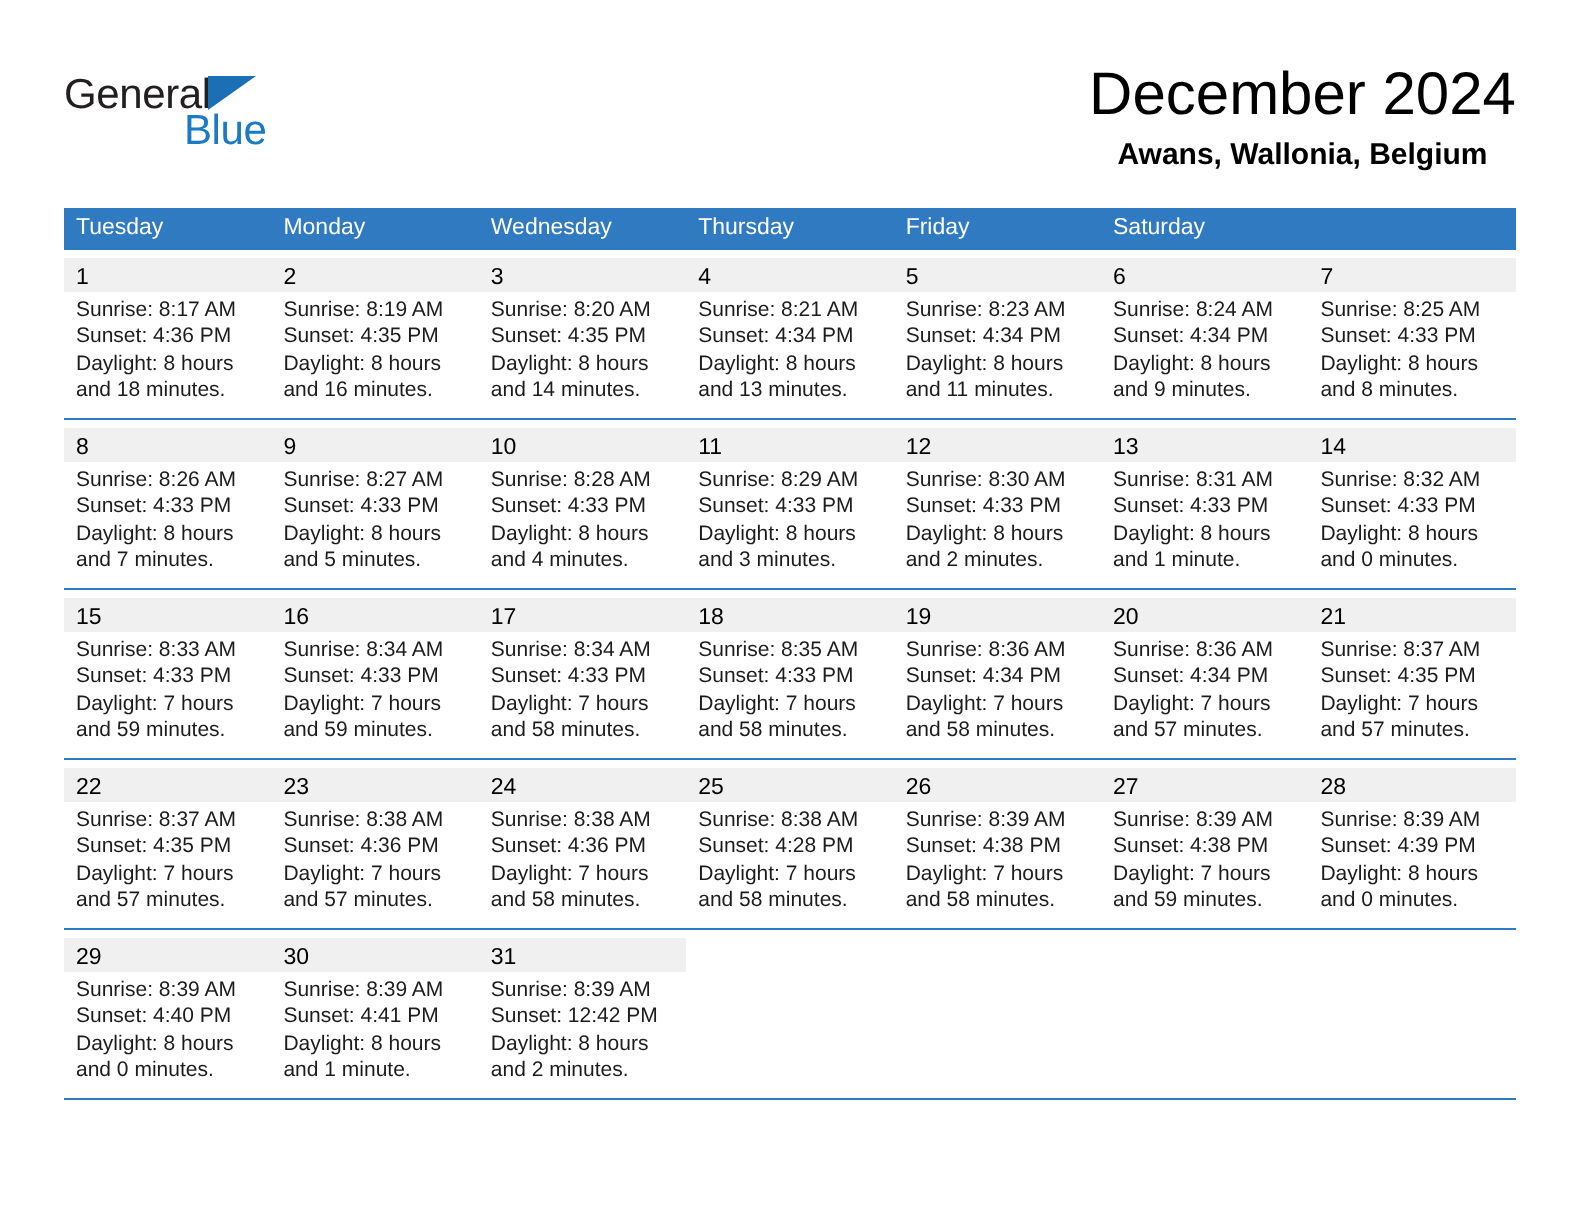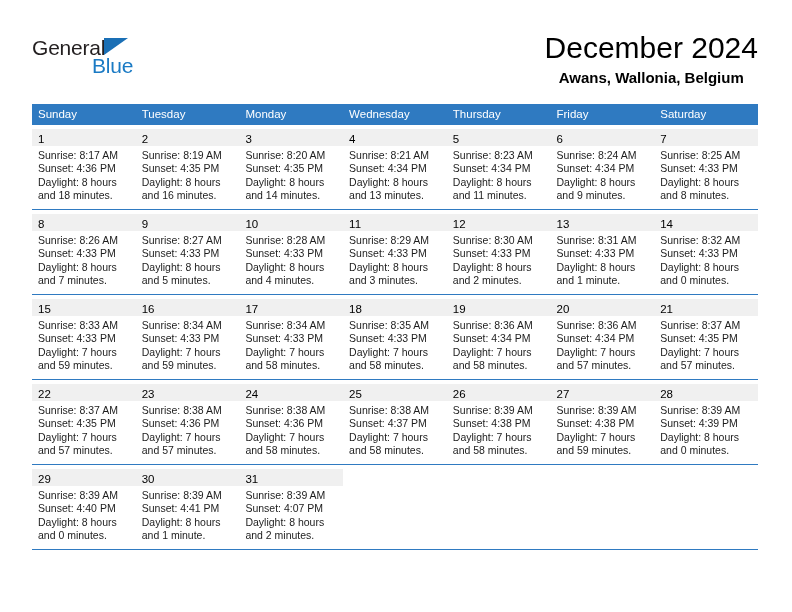--- a/index.html
+++ b/index.html
@@ -171,21 +171,20 @@
 
     <div id="title-block">
       <div id="cal-title">December 2024</div>
       <div id="cal-subtitle">Awans, Wallonia, Belgium</div>
     </div>
 
   </div>
 
   <div id="calendar">
     <div class="weekday-header" id="weekday-header">
-        <div class="weekday-cell">Sunday</div>
         <div class="weekday-cell">Tuesday</div>
         <div class="weekday-cell">Monday</div>
         <div class="weekday-cell">Wednesday</div>
         <div class="weekday-cell">Thursday</div>
         <div class="weekday-cell">Friday</div>
         <div class="weekday-cell">Saturday</div>
       </div>
     <div id="weeks-container">
         <div class="week-row">
           <div class="week-inner">
@@ -414,21 +413,21 @@
                 <div class="day-line">Sunrise: 8:38 AM</div>
                 <div class="day-line">Sunset: 4:36 PM</div>
                 <div class="day-line">Daylight: 7 hours</div>
                 <div class="day-line">and 58 minutes.</div>
               </div>
             </div>
             <div class="day-cell">
               <div class="daynum-band"><span class="daynum">25</span></div>
               <div class="day-body">
                 <div class="day-line">Sunrise: 8:38 AM</div>
-                <div class="day-line">Sunset: 4:37 PM</div>
+                <div class="day-line">Sunset: 4:28 PM</div>
                 <div class="day-line">Daylight: 7 hours</div>
                 <div class="day-line">and 58 minutes.</div>
               </div>
             </div>
             <div class="day-cell">
               <div class="daynum-band"><span class="daynum">26</span></div>
               <div class="day-body">
                 <div class="day-line">Sunrise: 8:39 AM</div>
                 <div class="day-line">Sunset: 4:38 PM</div>
                 <div class="day-line">Daylight: 7 hours</div>
@@ -472,21 +471,21 @@
                 <div class="day-line">Sunrise: 8:39 AM</div>
                 <div class="day-line">Sunset: 4:41 PM</div>
                 <div class="day-line">Daylight: 8 hours</div>
                 <div class="day-line">and 1 minute.</div>
               </div>
             </div>
             <div class="day-cell">
               <div class="daynum-band"><span class="daynum">31</span></div>
               <div class="day-body">
                 <div class="day-line">Sunrise: 8:39 AM</div>
-                <div class="day-line">Sunset: 4:07 PM</div>
+                <div class="day-line">Sunset: 12:42 PM</div>
                 <div class="day-line">Daylight: 8 hours</div>
                 <div class="day-line">and 2 minutes.</div>
               </div>
             </div>
             <div class="day-cell empty">
               <div class="daynum-band"><span class="daynum"></span></div>
               <div class="day-body">
                 <div class="day-line"></div>
                 <div class="day-line"></div>
                 <div class="day-line"></div>

